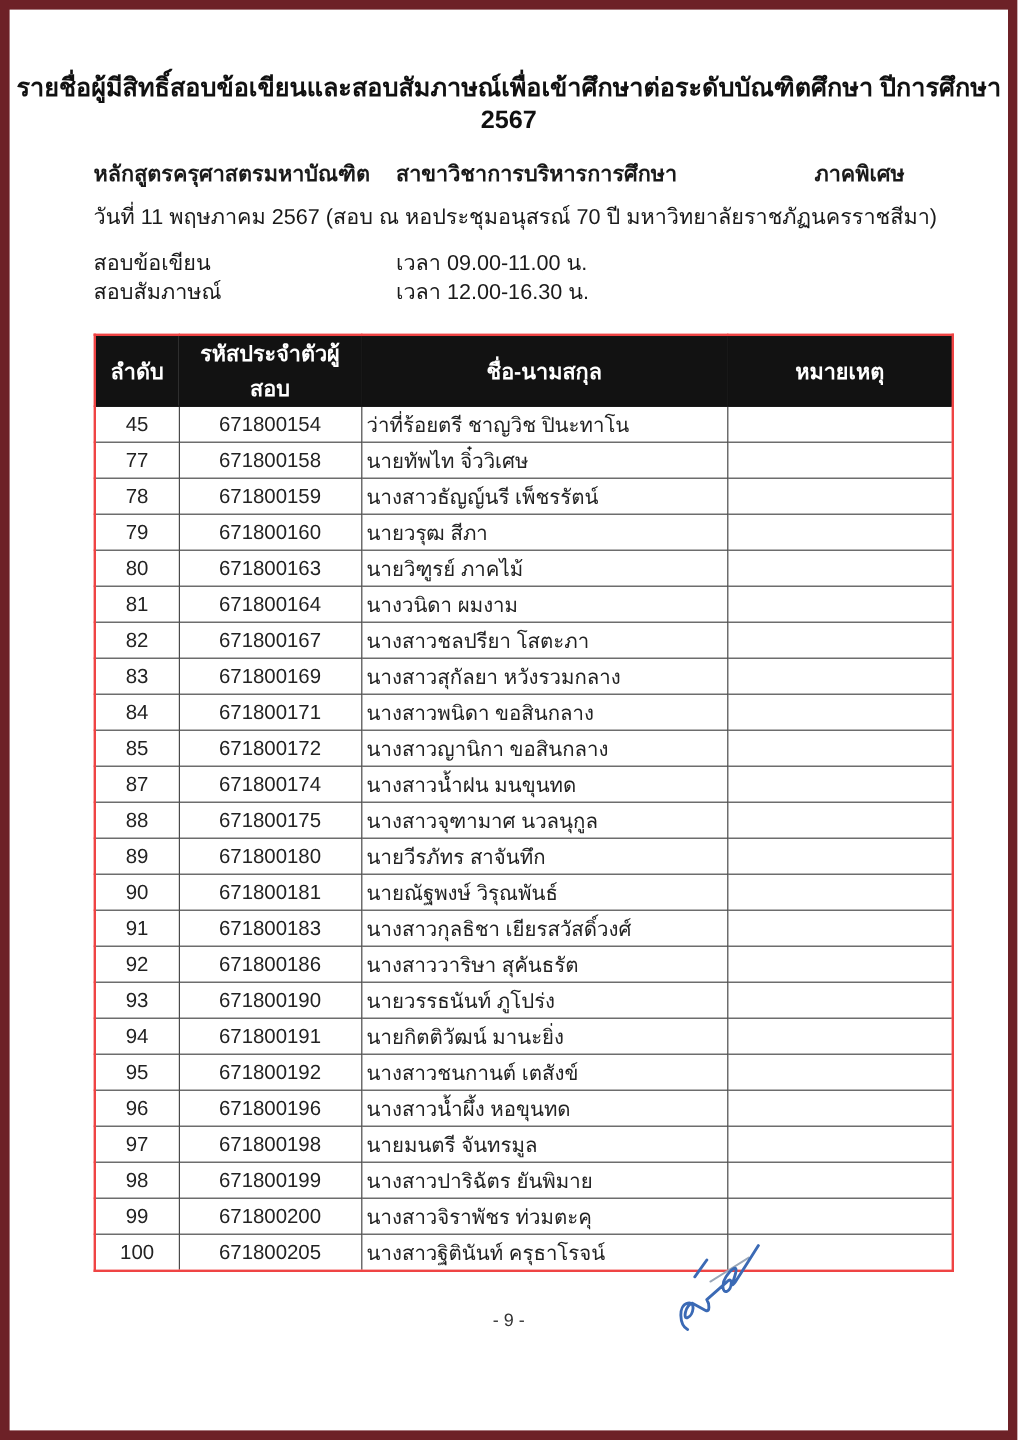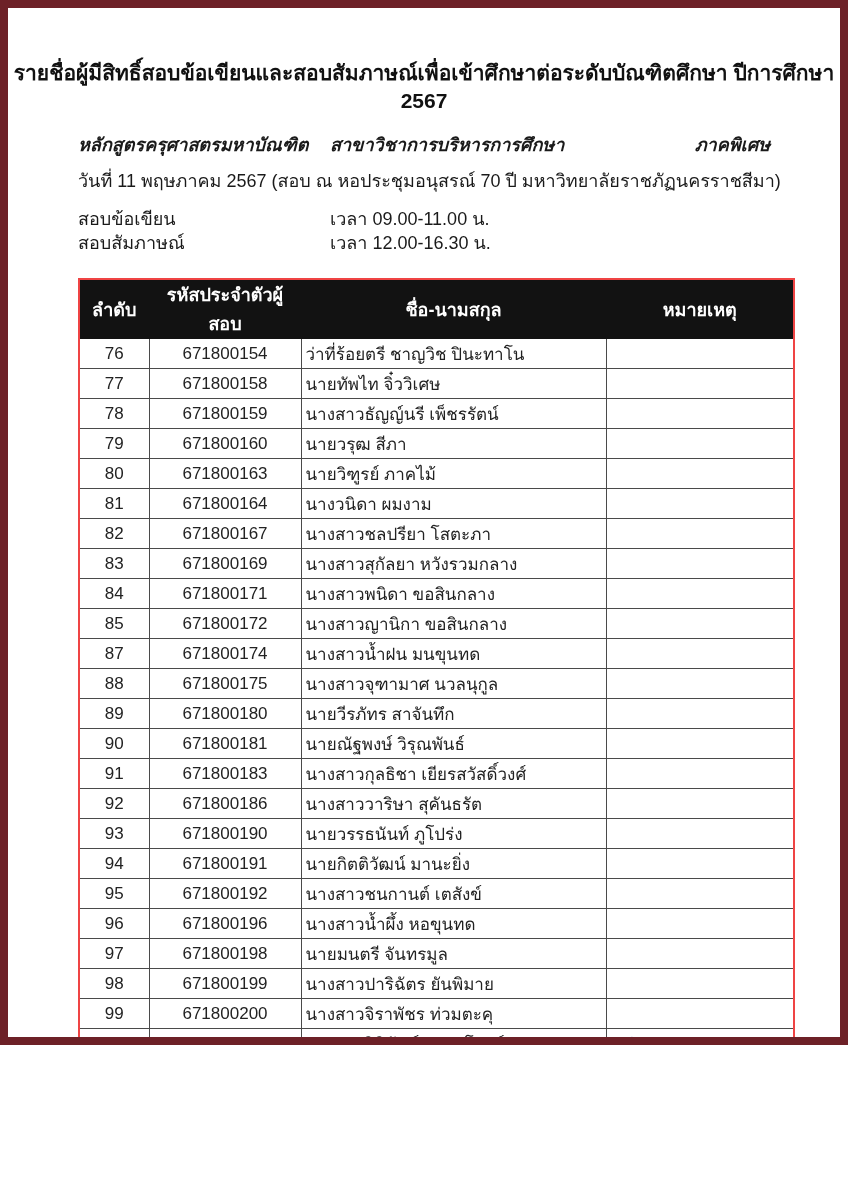--- a/index.html
+++ b/index.html
@@ -1,36 +1,36 @@
 <!DOCTYPE html>
 <html lang="th"><head>
 <meta charset="utf-8">
 <style>
   html,body{margin:0;padding:0;background:#fff;}
   .page{
     position:relative;
-    width:848px;height:1045px;
+    width:848px;height:1200px;
     box-sizing:border-box;
     background:#ffffff;
     border:8px solid #6d2127;
     font-family:"Liberation Sans","DejaVu Sans",sans-serif;
     color:#1a1a1a;
     overflow:hidden;
   }
   .abs{position:absolute;}
   .doc-title{
     top:48px;left:0;width:100%;
     text-align:center;
     font-size:21px;font-weight:bold;
     color:#111;
   }
   .hline{left:70px;right:70px;font-size:18px;white-space:nowrap;}
-  .program-line{top:122px;font-weight:bold;font-style:italic;}
+  .program-line{top:122px;font-weight:bold;}
   .program-line .mid{position:absolute;left:252px;}
-  .program-line .right{position:absolute;right:0;margin-left:45px;}
+  .program-line .right{position:absolute;right:16px;margin-left:45px;}
   .date-line{top:158px;font-weight:normal;}
   .exam-line{font-weight:normal;}
   .exam-line .time{position:absolute;left:252px;}
   .written-line{top:196px;}
   .interview-line{top:220px;}
 
   table.candidates{
     position:absolute;
     top:270px;left:70px;
     width:715px;
@@ -97,21 +97,21 @@
     <thead>
       <tr>
         <th>ลำดับ</th>
         <th>รหัสประจำตัวผู้สอบ</th>
         <th>ชื่อ-นามสกุล</th>
         <th>หมายเหตุ</th>
       </tr>
     </thead>
     <tbody>
         <tr>
-          <td class="c0">76</td>
+          <td class="c0">45</td>
           <td class="c1">671800154</td>
           <td class="c2">ว่าที่ร้อยตรี ชาญวิช  ปินะทาโน</td>
           <td class="c3"></td>
         </tr>
         <tr>
           <td class="c0">77</td>
           <td class="c1">671800158</td>
           <td class="c2">นายทัพไท  จิ๋ววิเศษ</td>
           <td class="c3"></td>
         </tr>

